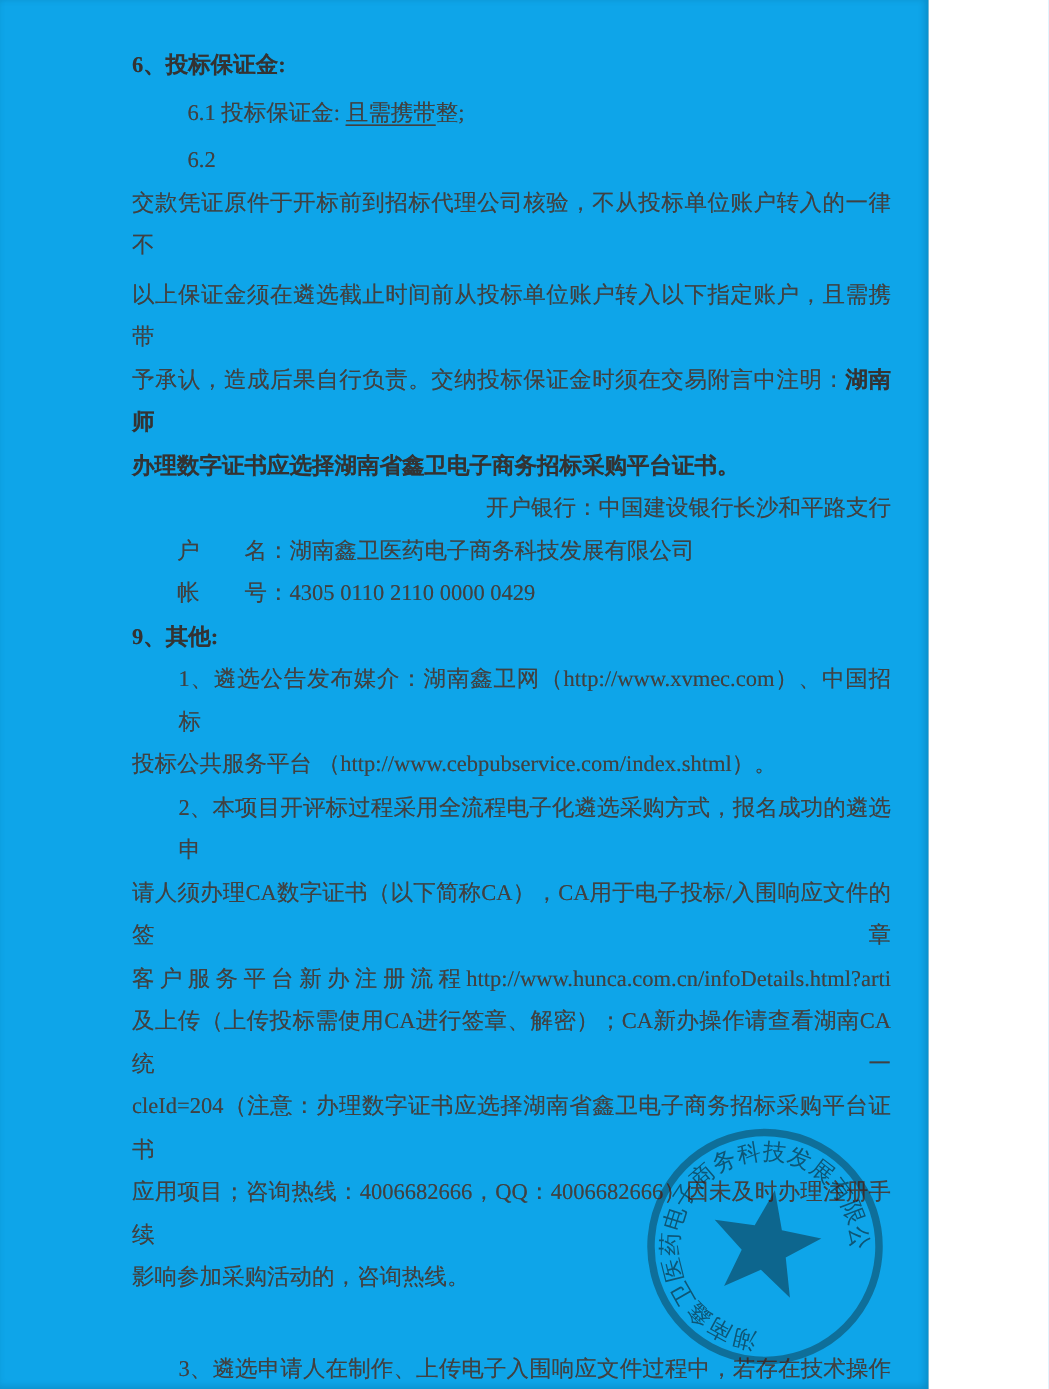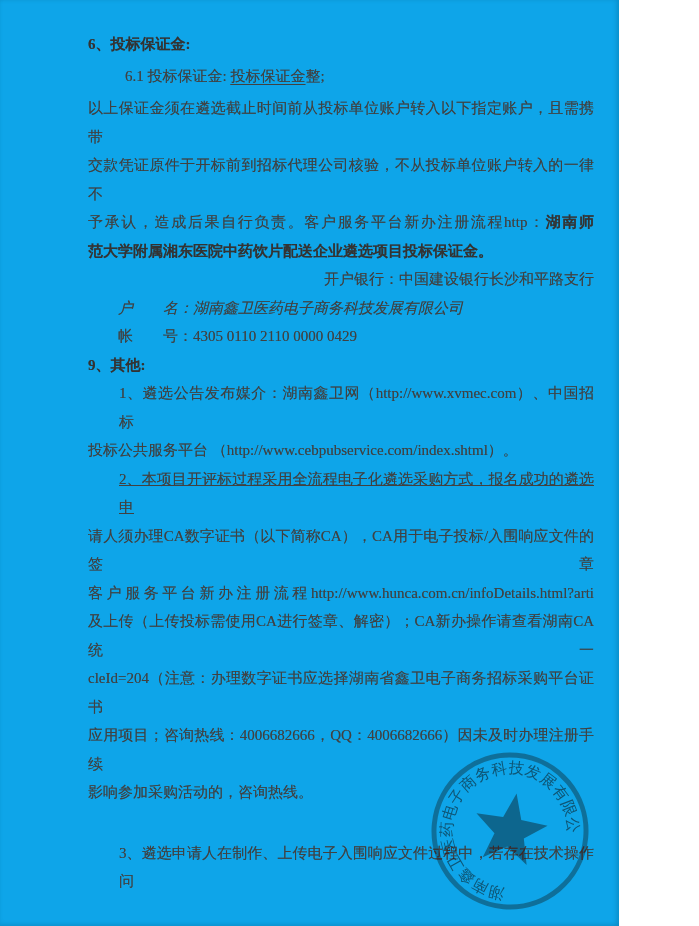--- a/index.html
+++ b/index.html
@@ -49,32 +49,33 @@
     opacity:0.85;
     font-family:"Liberation Serif","DejaVu Serif",serif;
   }
 </style>
 </head>
 <body>
 
 <div class="page">
   <div class="doc-body">
       <div class="line"><span class="seg b">6、投标保证金:</span></div>
-      <div class="line" style="padding-left: 37px; margin-top: 3px;"><span class="seg">6.1 投标保证金: </span><span class="seg u">投标保证金</span><span class="seg">整;</span></div>
+      <div class="line" style="padding-left: 37px; margin-top: 3px;"><span class="seg">6.1 投标保证金: </span><span class="seg u">且需携带</span><span class="seg">整;</span></div>
+      <div class="line" style="padding-left: 37px; margin-top: 3px;"><span class="seg">6.2</span></div>
+      <div class="line just"><span class="seg">交款凭证原件于开标前到招标代理公司核验，不从投标单位账户转入的一律不</span></div>
       <div class="line just" style="margin-top: 4px;"><span class="seg">以上保证金须在遴选截止时间前从投标单位账户转入以下指定账户，且需携带</span></div>
-      <div class="line just"><span class="seg">交款凭证原件于开标前到招标代理公司核验，不从投标单位账户转入的一律不</span></div>
-      <div class="line just"><span class="seg">予承认，造成后果自行负责。客户服务平台新办注册流程http：</span><span class="seg b">湖南师</span></div>
-      <div class="line"><span class="seg b">范大学附属湘东医院中药饮片配送企业遴选项目投标保证金。</span></div>
+      <div class="line just"><span class="seg">予承认，造成后果自行负责。交纳投标保证金时须在交易附言中注明：</span><span class="seg b">湖南师</span></div>
+      <div class="line"><span class="seg b">办理数字证书应选择湖南省鑫卫电子商务招标采购平台证书。</span></div>
       <div class="line" style="padding-left: 30px; text-align: right;"><span class="seg">开户银行：中国建设银行长沙和平路支行</span></div>
-      <div class="line" style="padding-left: 30px; font-style: italic;"><span class="seg">户　　名：湖南鑫卫医药电子商务科技发展有限公司</span></div>
+      <div class="line" style="padding-left: 30px;"><span class="seg">户　　名：湖南鑫卫医药电子商务科技发展有限公司</span></div>
       <div class="line" style="padding-left: 30px; font-family: Liberation Serif, serif;"><span class="seg">帐　　号：4305 0110 2110 0000 0429</span></div>
       <div class="line"><span class="seg b">9、其他:</span></div>
       <div class="line just" style="padding-left: 31px;"><span class="seg">1、遴选公告发布媒介：湖南鑫卫网（http://www.xvmec.com）、中国招标</span></div>
       <div class="line"><span class="seg">投标公共服务平台 （http://www.cebpubservice.com/index.shtml）。</span></div>
-      <div class="line just" style="padding-left: 31px; text-decoration: underline;"><span class="seg">2、本项目开评标过程采用全流程电子化遴选采购方式，报名成功的遴选申</span></div>
+      <div class="line just" style="padding-left: 31px;"><span class="seg">2、本项目开评标过程采用全流程电子化遴选采购方式，报名成功的遴选申</span></div>
       <div class="line just"><span class="seg">请人须办理CA数字证书（以下简称CA），CA用于电子投标/入围响应文件的签章</span></div>
       <div class="line just"><span class="seg">客户服务平台新办注册流程http://www.hunca.com.cn/infoDetails.html?arti</span></div>
       <div class="line just"><span class="seg">及上传（上传投标需使用CA进行签章、解密）；CA新办操作请查看湖南CA统一</span></div>
       <div class="line just"><span class="seg">cleId=204（注意：办理数字证书应选择湖南省鑫卫电子商务招标采购平台证书</span></div>
       <div class="line just"><span class="seg">应用项目；咨询热线：4006682666，QQ：4006682666）因未及时办理注册手续</span></div>
       <div class="line"><span class="seg">影响参加采购活动的，咨询热线。</span></div>
       <div class="line just" style="padding-left: 31px; margin-top: 32px;"><span class="seg">3、遴选申请人在制作、上传电子入围响应文件过程中，若存在技术操作问</span></div>
       <div class="line"></div>
     </div>
 

